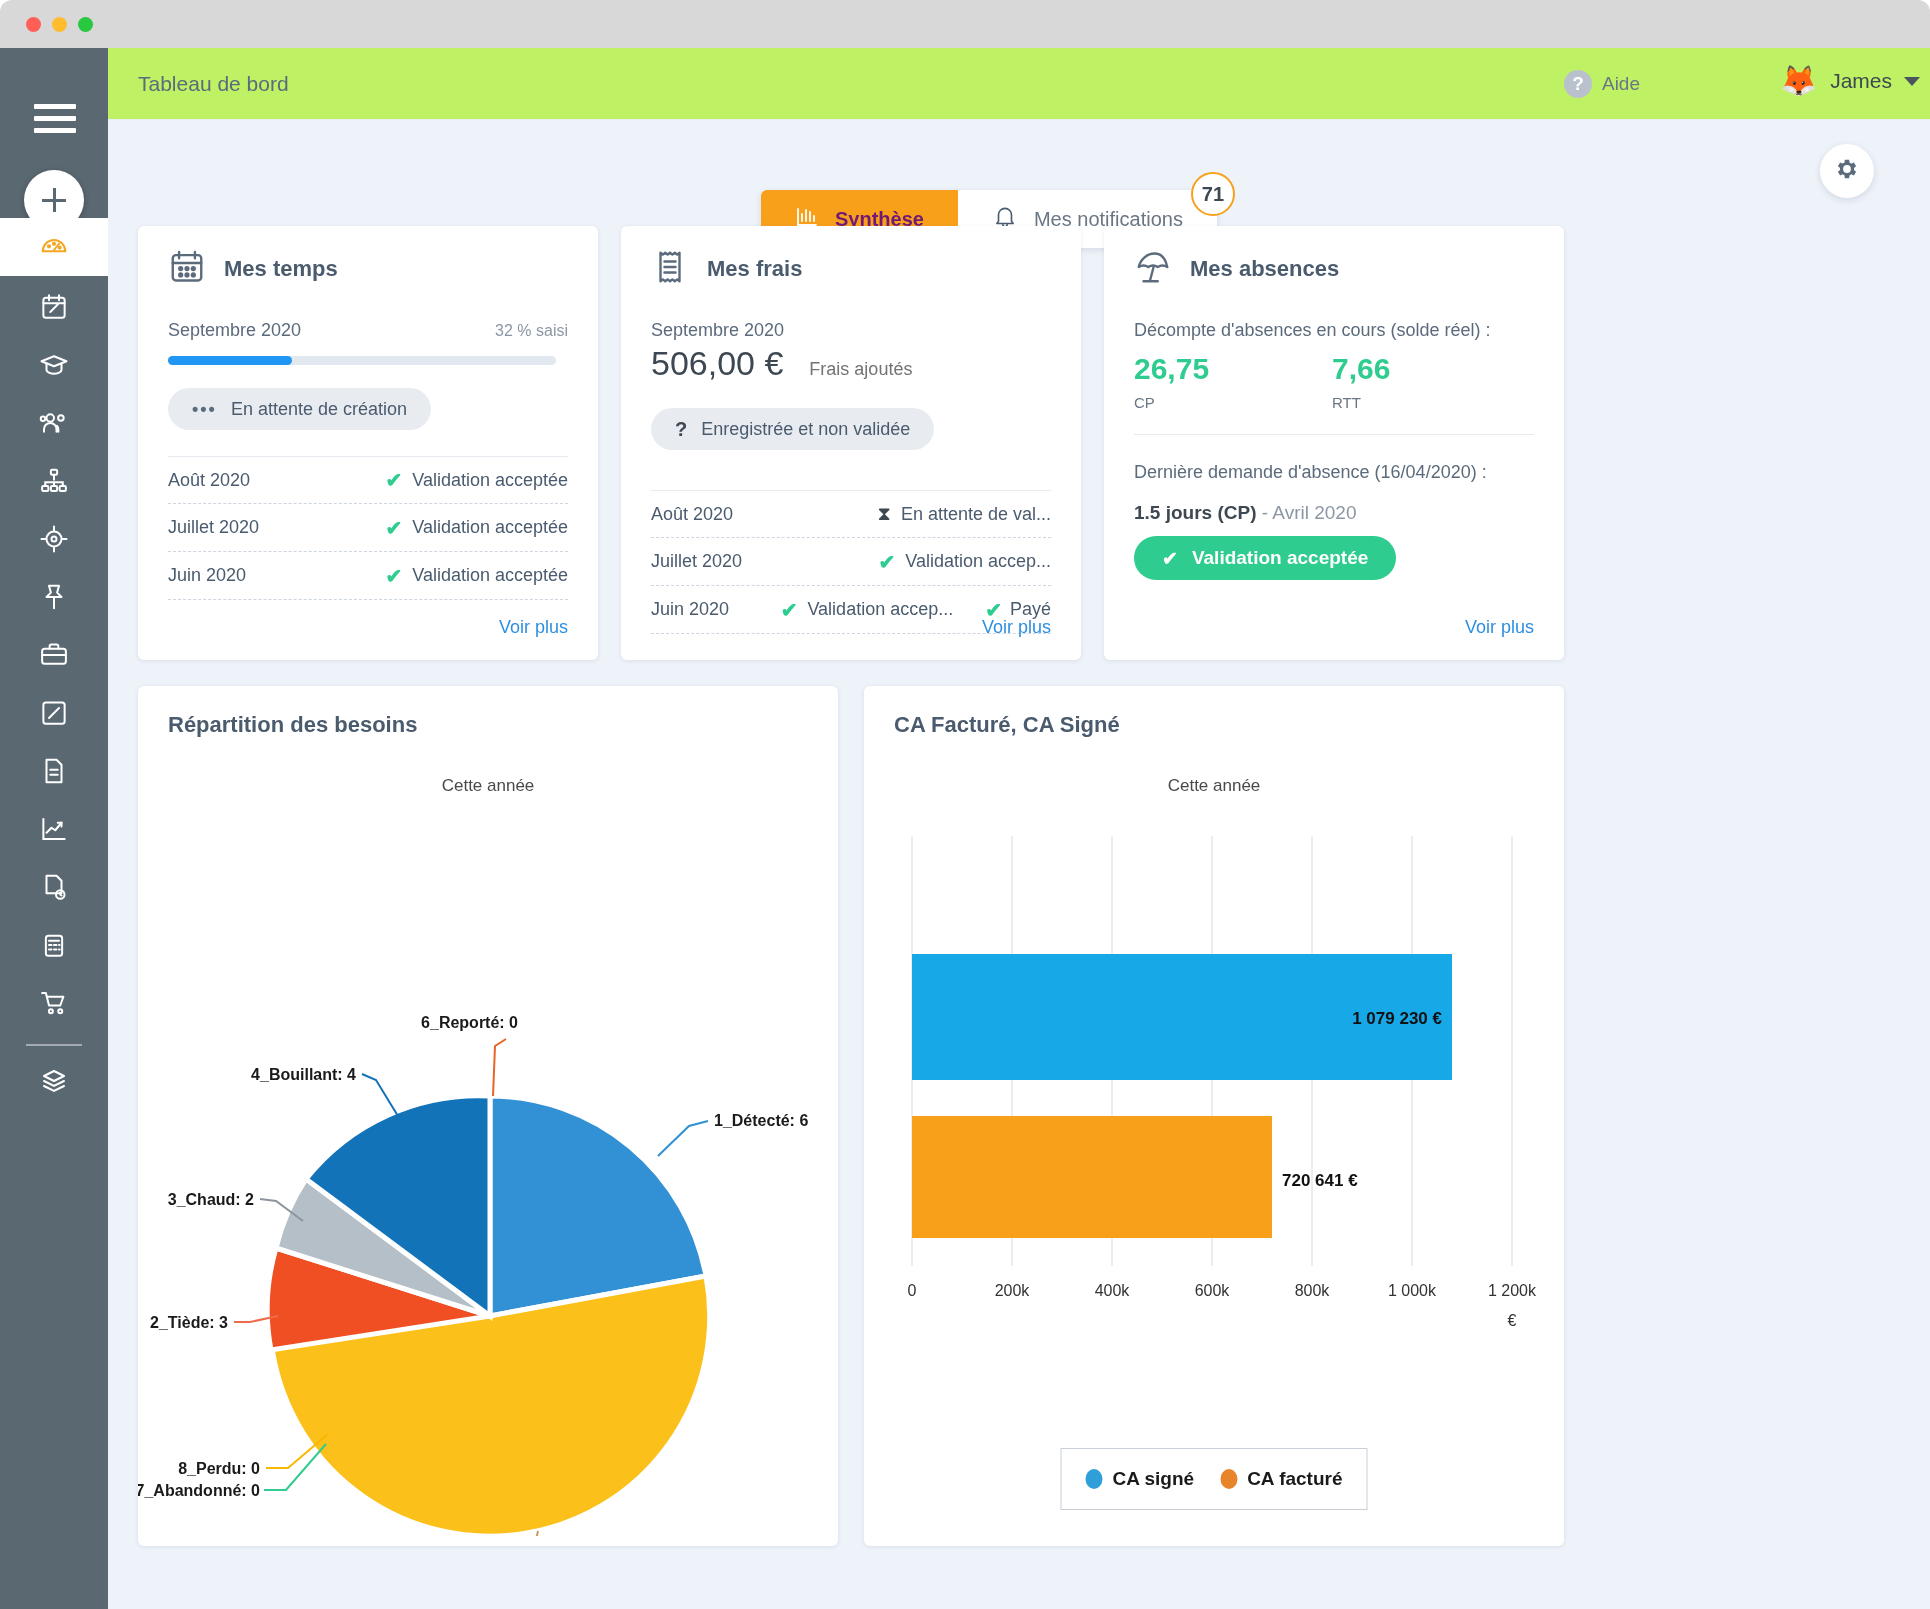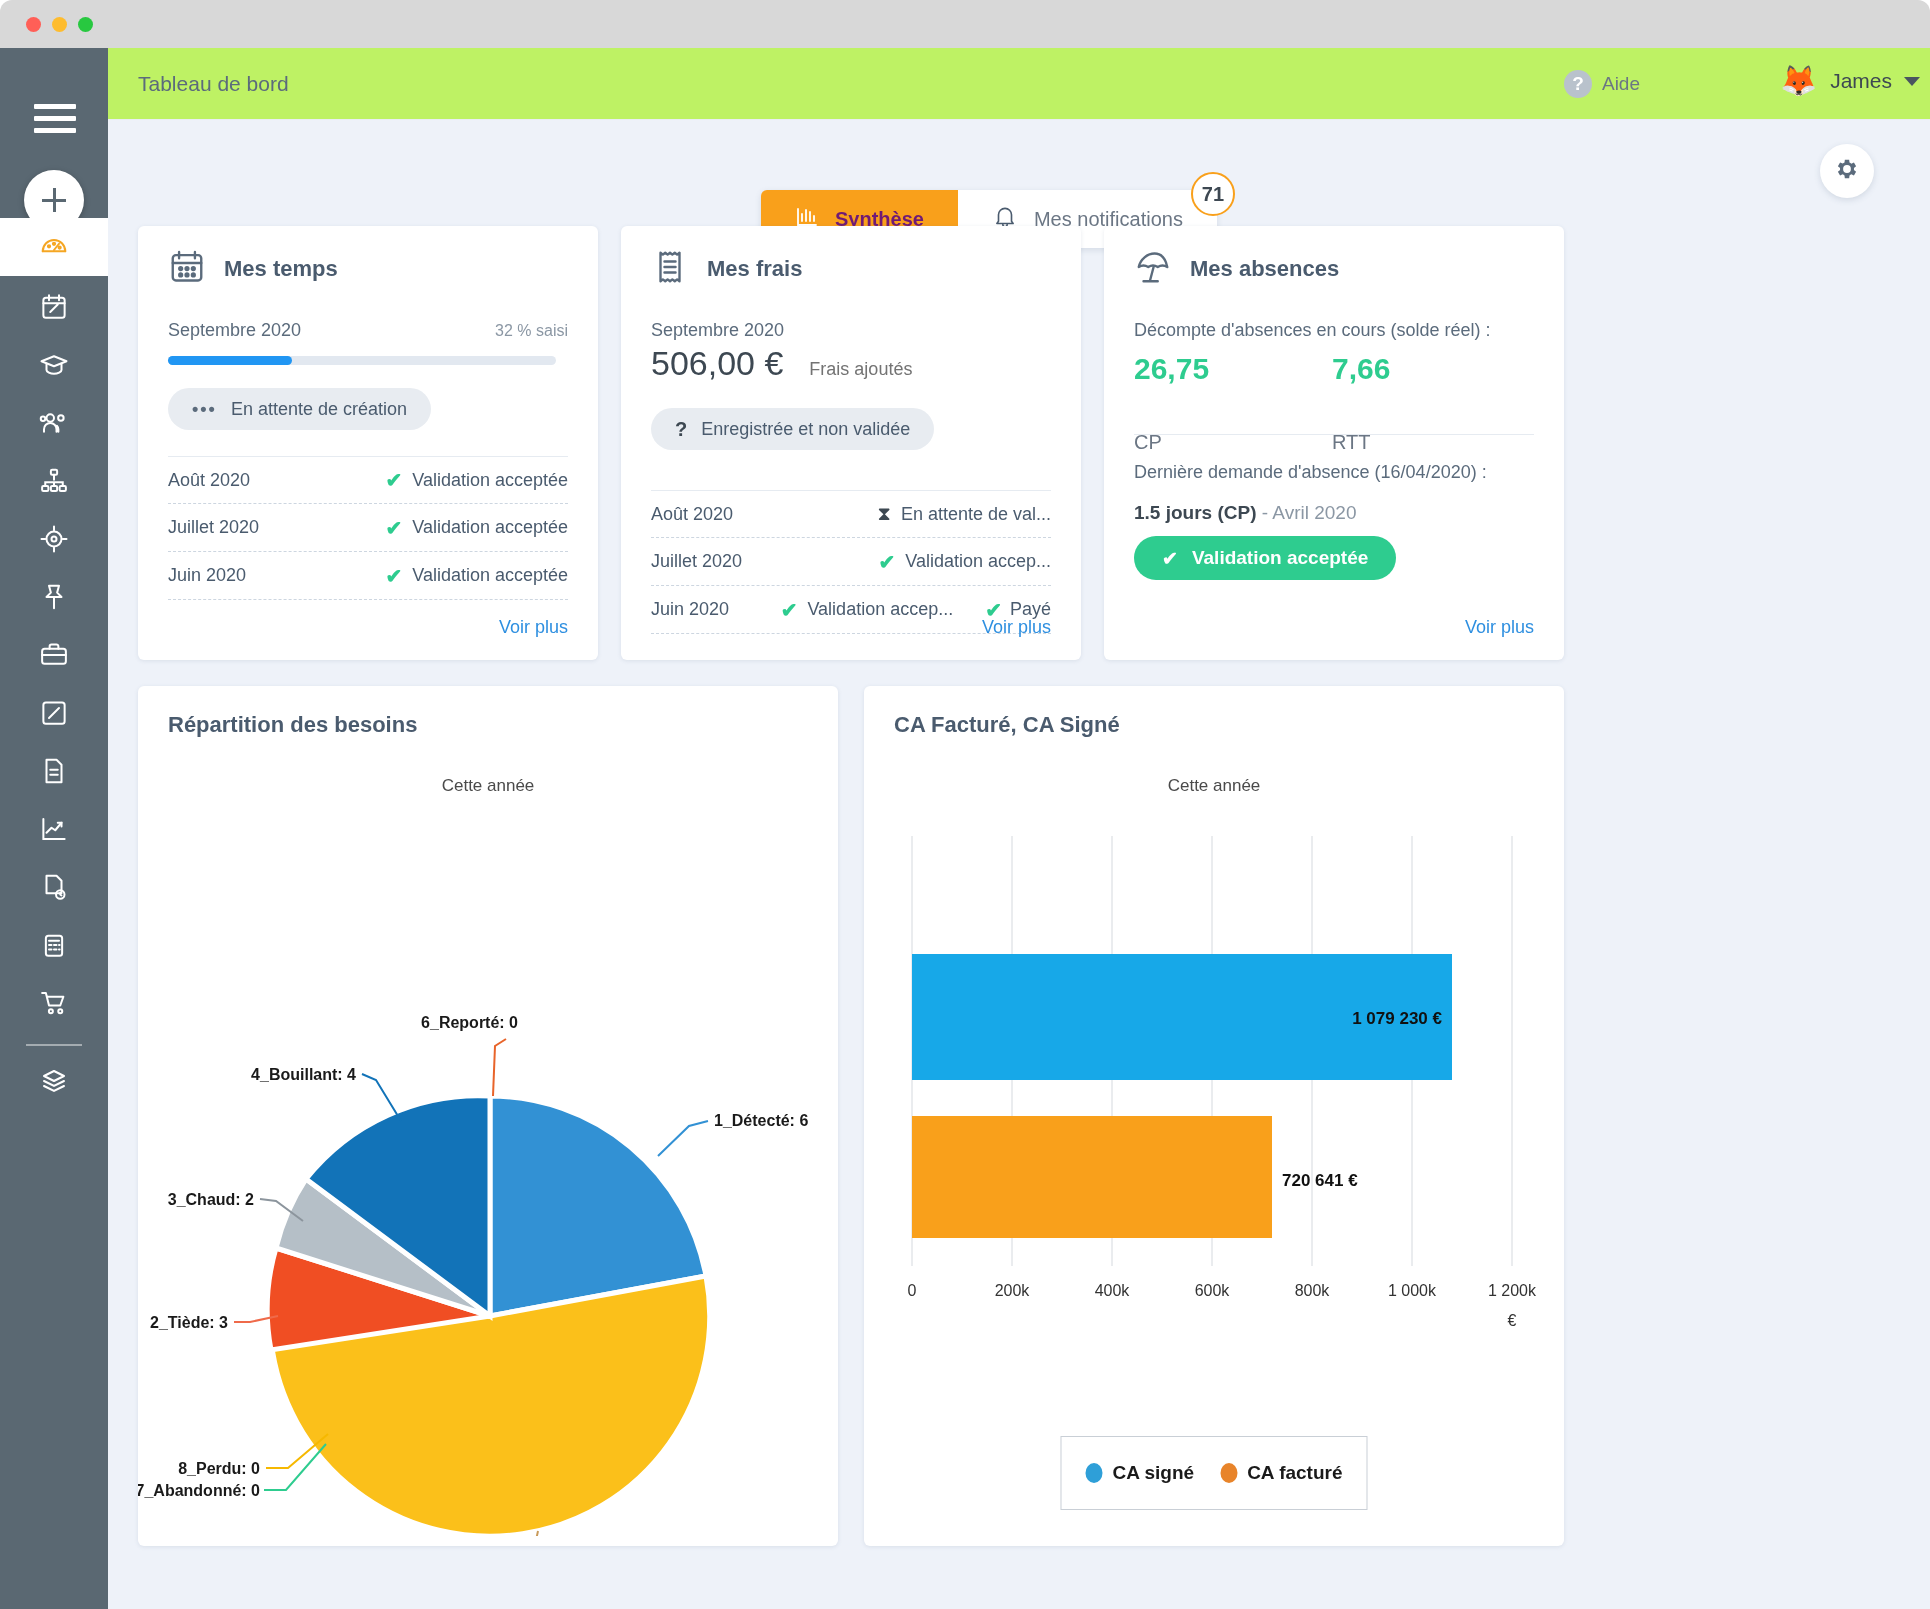--- a/index.html
+++ b/index.html
@@ -212,21 +212,21 @@
 
   
   #abs-legend {
     position: absolute; left: 30px; top: 94px;
     font-size: 18px; color: #5b6b7c;
   }
   .abs-num {
     position: absolute; font-size: 30px; font-weight: bold; color: #2ecc8f;
   }
   .abs-unit {
-    position: absolute; font-size: 20px; color: #6b7684; margin-top: 37px;
+    position: absolute; font-size: 15px; color: #6b7684;
   }
   #abs-cp-num  { left: 30px;  top: 126px; }
   #abs-cp-unit { left: 30px;  top: 168px; }
   #abs-rtt-num { left: 228px; top: 126px; }
   #abs-rtt-unit{ left: 228px; top: 168px; }
   #abs-divider {
     position: absolute; left: 30px; top: 208px;
     width: 400px; height: 1px; background: #e6ebf1;
   }
   #abs-last {
@@ -266,21 +266,21 @@
     font-size: 16px; fill: #333333;
   }
   .bar-value {
     font-family: "Liberation Sans", sans-serif;
     font-size: 17px; font-weight: bold; fill: #111111;
   }
   #bar-legend {
     position: absolute; left: 50%; transform: translateX(-50%);
     bottom: 36px;
     display: flex; align-items: center; gap: 26px;
-    padding: 25px 24px; border: 1px solid #c9cfd6; background: #ffffff;
+    padding: 19px 24px; border: 1px solid #c9cfd6; background: #ffffff;
   }
   .legend-item { display: flex; align-items: center; gap: 10px; font-size: 19px; font-weight: bold; color: #1a1a1a; }
   .legend-dot { width: 17px; height: 20px; border-radius: 50%; }
 </style>
 </head>
 <body>
 
 <div id="window">
 
   <div id="titlebar">

